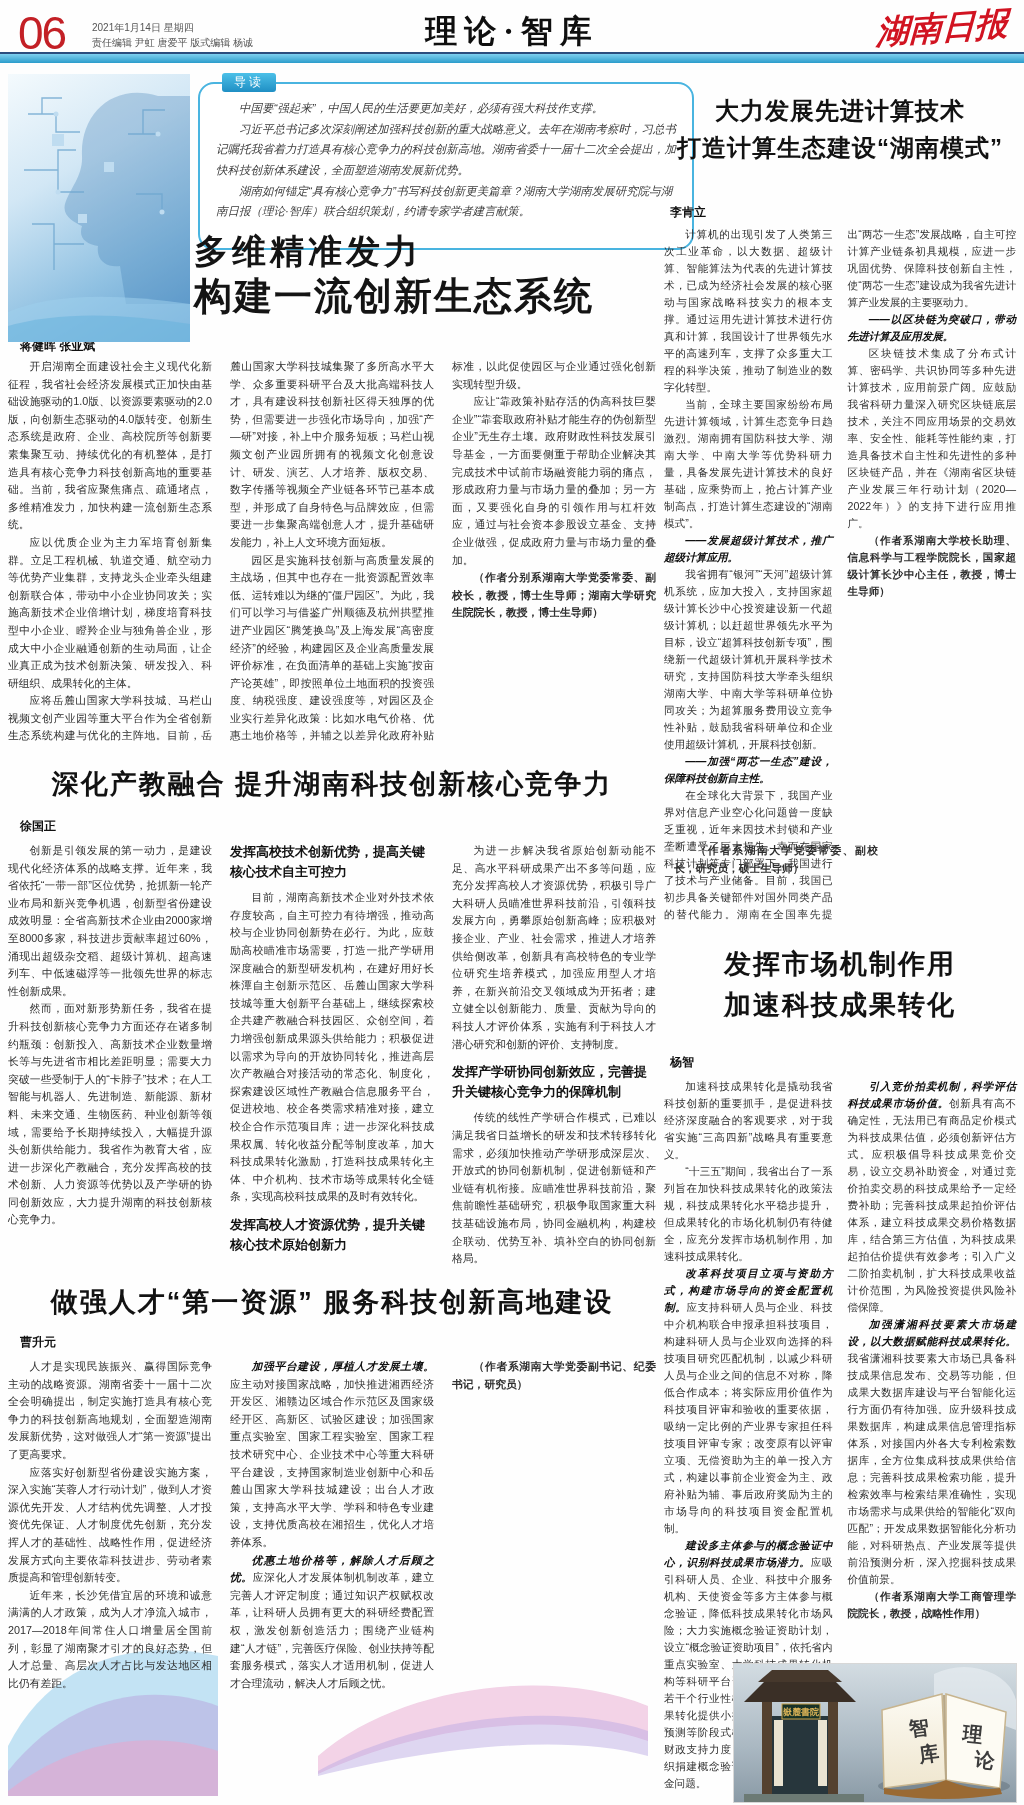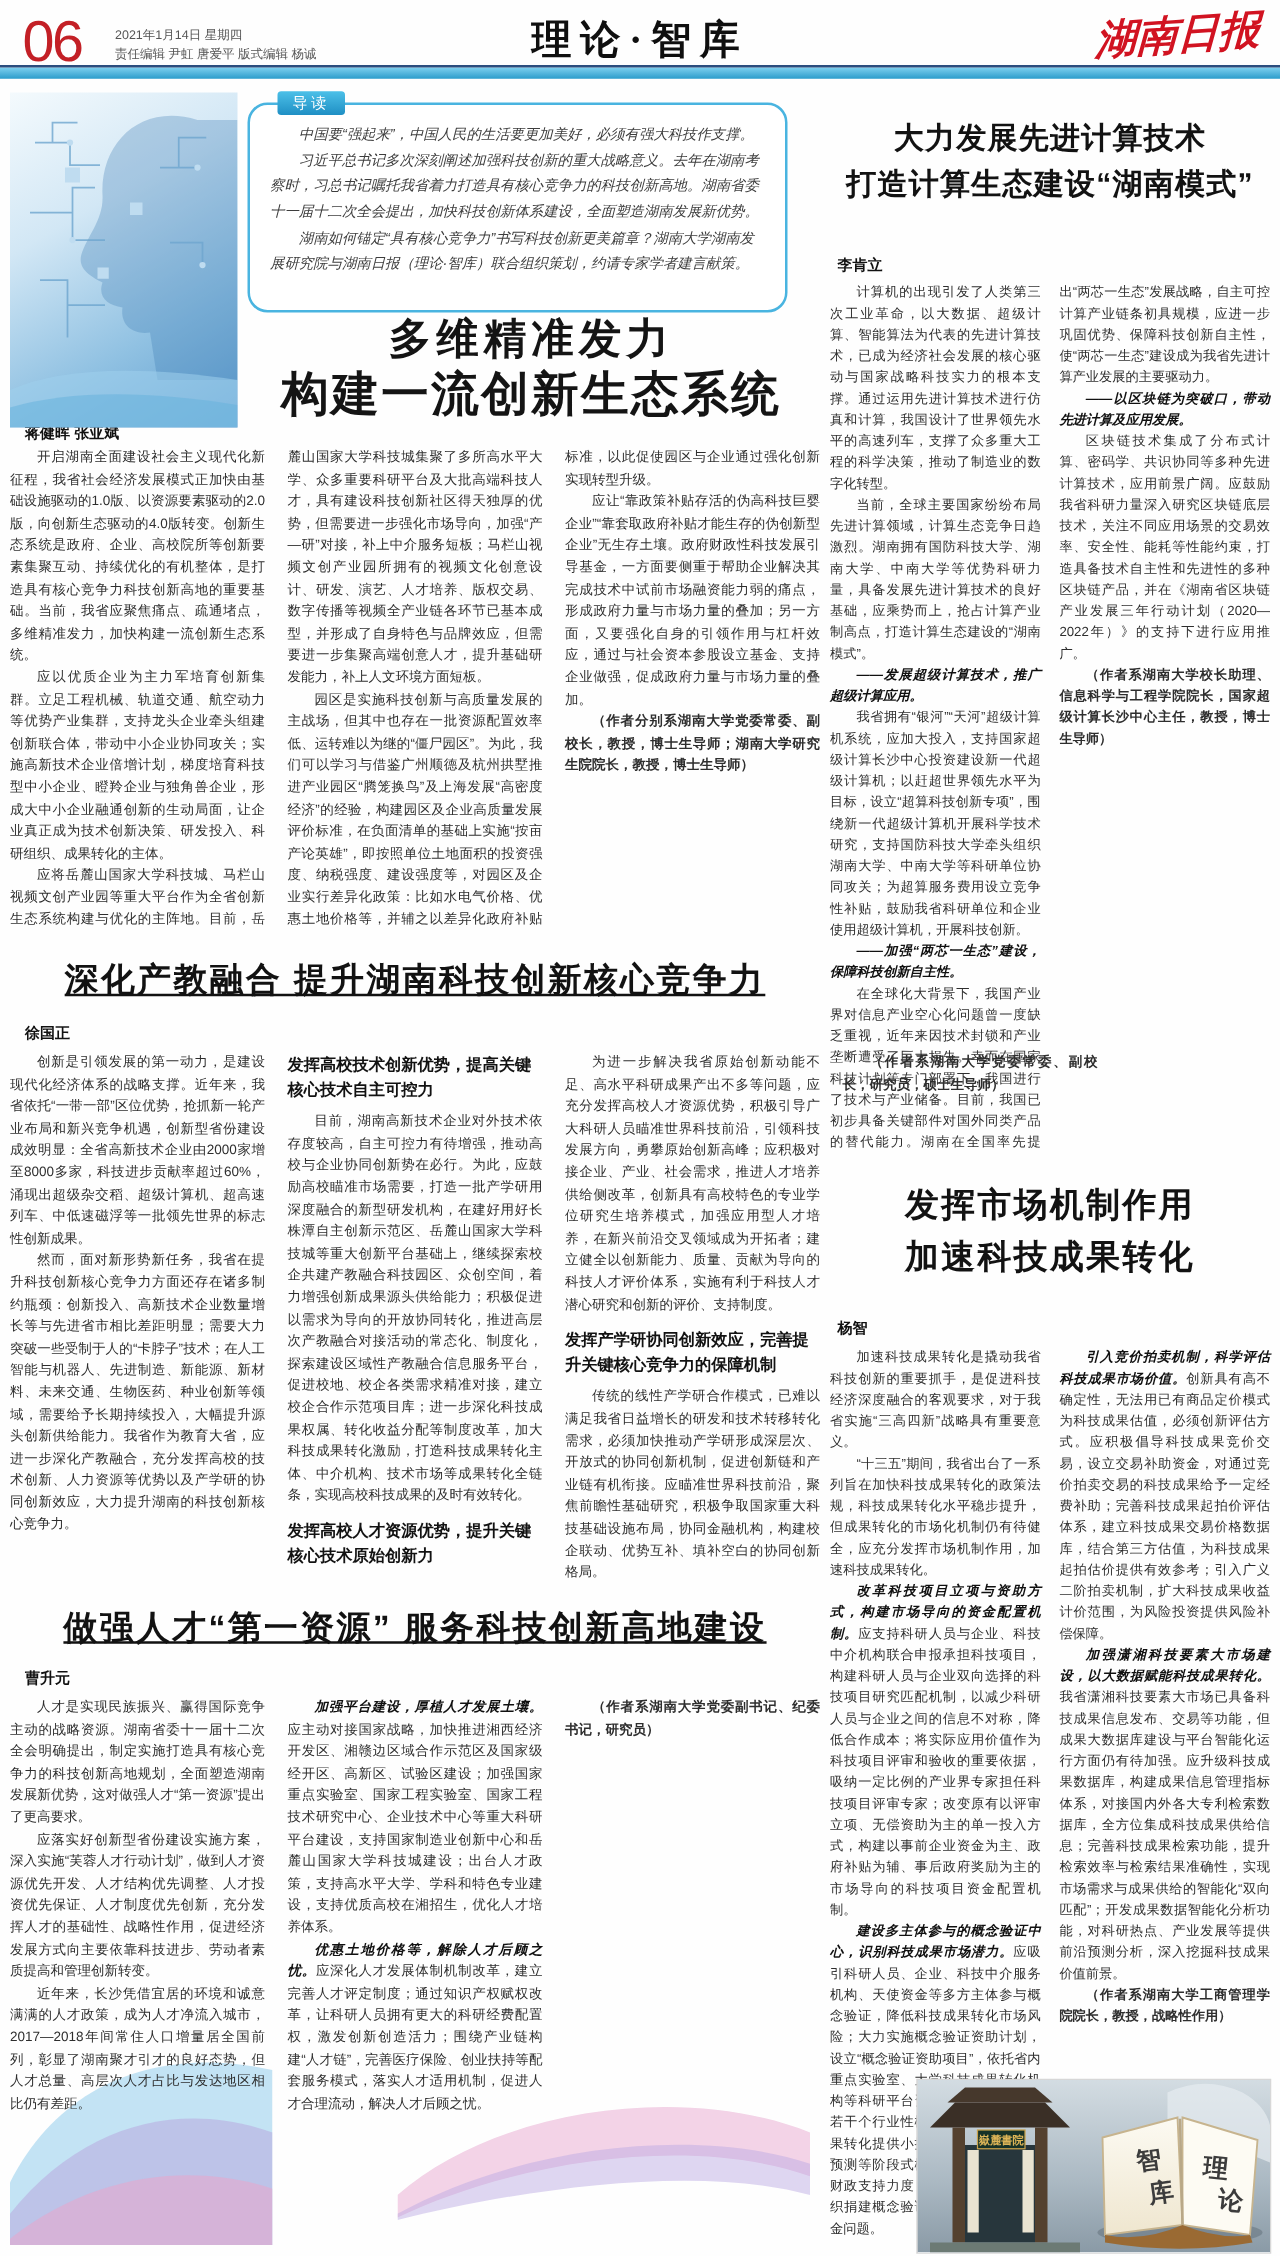--- a/index.html
+++ b/index.html
@@ -26,38 +26,38 @@
   .art p{font-size:10.8px;line-height:17.6px;text-align:justify;
          text-indent:2em;margin:0;color:#2e2e2e;}
   .attr{font-weight:700;color:#101010;}
   h4.sub{font-size:13px;font-weight:800;line-height:1.55;margin:9px 0 7px;
          color:#121212;break-inside:avoid;}
   .lead-bold{font-weight:800;color:#101010;font-style:italic;}
   p.dash{font-weight:800;color:#101010;font-style:italic;}
   
   .hero{position:absolute;left:0;top:8px;width:182px;height:268px;z-index:1;
         background:linear-gradient(150deg,#f4fafd 0%,#d2e7f5 35%,#90c1e2 70%,#5e9dcf 100%);}
-  .introbox{position:absolute;left:190px;top:16px;width:432px;height:168px;
+  .introbox{position:absolute;left:190px;top:16px;width:496px;height:168px;
         border:2px solid #49b4e0;border-radius:16px;padding:14px 16px 8px;
         box-sizing:border-box;background:#fff;}
   .introbox .tag{position:absolute;top:-11px;left:22px;color:#fff;font-size:12px;
         padding:1px 12px;border-radius:3px;letter-spacing:3px;
         background:linear-gradient(180deg,#4cc0e8,#1f8fc4);}
   .introbox p{font-size:11.5px;line-height:1.8;color:#3d3d3d;text-indent:2em;
         margin:0;font-family:Liberation Sans, sans-serif;font-style:italic;}
-  .h1a{position:absolute;left:186px;top:184px;width:462px;text-align:center;z-index:2;}
+  .h1a{position:absolute;left:186px;top:164px;width:462px;text-align:left;z-index:2;}
   .h1a .l1{font-size:34px;font-weight:900;color:#141414;letter-spacing:4px;line-height:1.25;}
   .h1a .l2{font-size:38px;font-weight:900;color:#141414;letter-spacing:2px;line-height:1.25;}
   .byline{font-size:12px;font-weight:700;color:#111;}
   .by1{position:absolute;left:12px;top:272px;}
   .body1{left:0;top:292px;width:648px;height:402px;
          column-count:3;column-gap:18px;column-fill:auto;}
   
   .bighead{position:absolute;left:0;width:648px;text-align:center;font-size:27px;
-         font-weight:900;color:#121212;letter-spacing:2px;z-index:2;text-decoration:underline;}
+         font-weight:900;color:#121212;letter-spacing:2px;z-index:2;}
   .a2h{top:700px;} .a2by{position:absolute;left:12px;top:752px;}
   .body2{left:0;top:776px;width:648px;height:428px;column-count:3;column-gap:18px;column-fill:auto;}
   .a3h{top:1218px;} .a3by{position:absolute;left:12px;top:1268px;}
   .body3{left:0;top:1292px;width:648px;height:346px;column-count:3;column-gap:18px;column-fill:auto;}
   
   .rhead{position:absolute;left:0;width:352px;text-align:center;font-weight:900;
          color:#121212;z-index:2;}
   .r1h{top:26px;font-size:24px;line-height:1.55;letter-spacing:1px;}
   .r1by{position:absolute;left:6px;top:138px;}
   .rbody{width:352px;column-count:2;column-gap:15px;column-fill:auto;position:absolute;z-index:2;}

